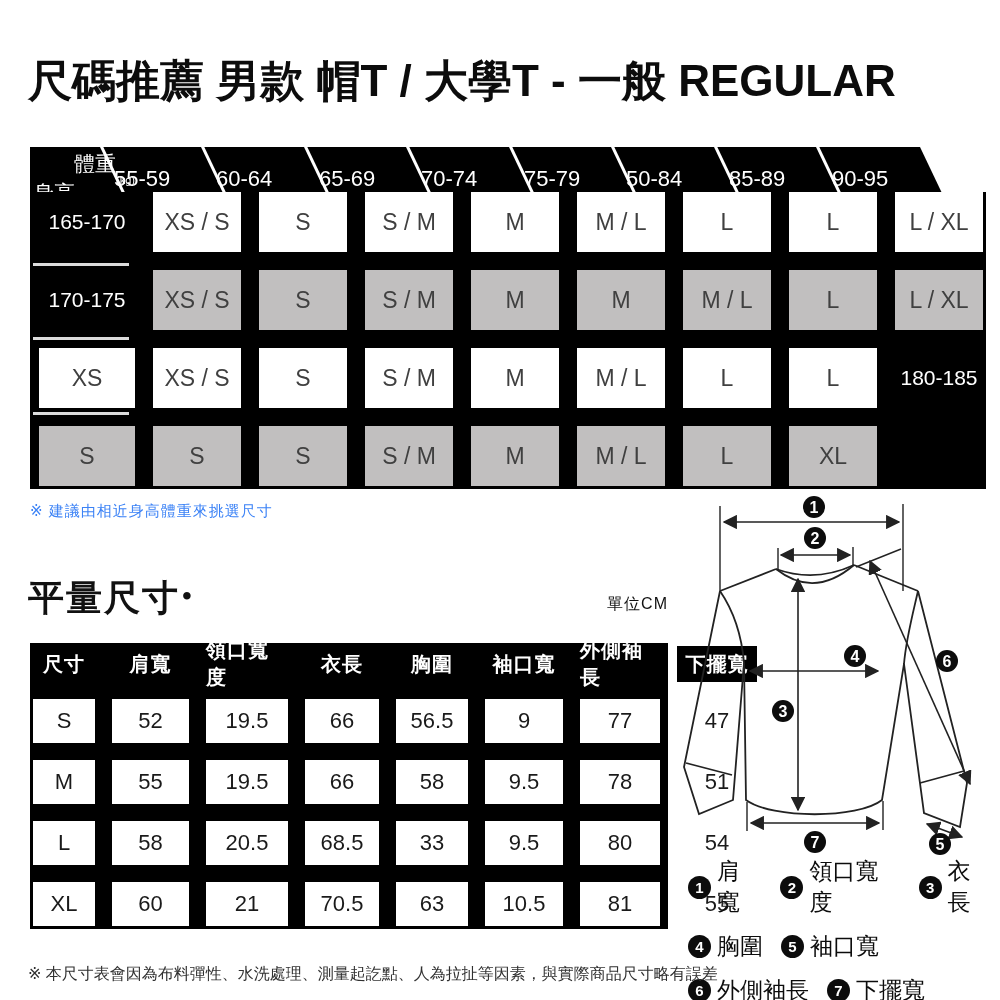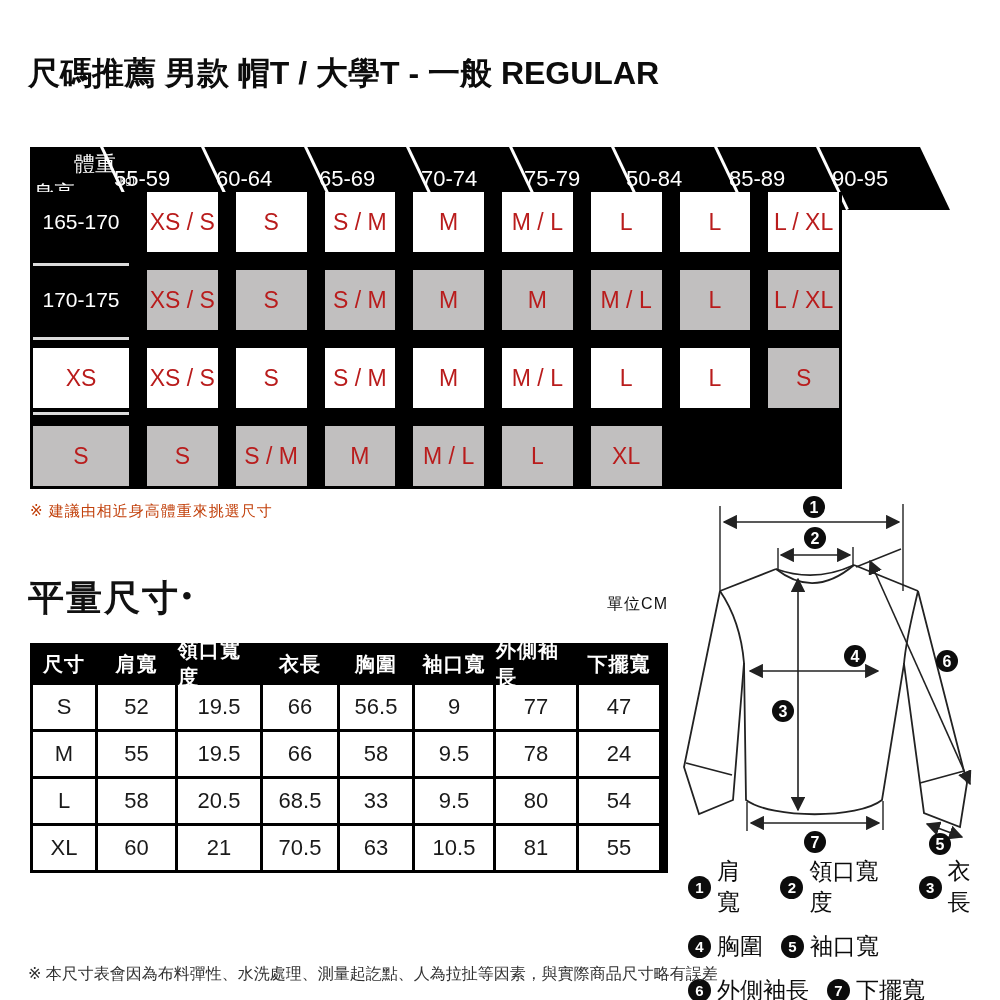--- a/index.html
+++ b/index.html
@@ -1,51 +1,51 @@
 <!DOCTYPE html>
 <html><head>
 <meta charset="utf-8">
 <style>
   html,body{margin:0;padding:0;background:#fff;}
   .page{position:relative;width:1000px;height:1000px;background:#fff;overflow:hidden;
         font-family:"Liberation Sans","DejaVu Sans",sans-serif;color:#111;}
 
   
-  .title{position:absolute;left:28px;top:52px;font-size:32px;font-weight:bold;
+  .title{position:absolute;left:28px;top:52px;font-size:44px;font-weight:bold;
          white-space:nowrap;letter-spacing:0px;color:#0c0c0c;}
 
   
   .sc-band{position:absolute;left:30px;top:127px;width:920px;height:63px;background:#000;
            clip-path:polygon(0 0,890px 0,920px 100%,0 100%);margin-top:20px;}
   .hd{position:absolute;top:0;width:3px;height:70px;background:#fff;
       transform:rotate(-25.5deg);transform-origin:top left;}
   .wl{position:absolute;top:50%;transform:translateY(-50%);width:102px;text-align:left;
       color:#fff;font-size:22px;}
   .corner-big{position:absolute;color:#fff;font-size:21px;}
   .corner-small{position:absolute;color:#fff;font-size:11px;}
 
   
-  .sc-body{position:absolute;left:30px;top:192px;width:812px;height:297px;
+  .sc-body{position:absolute;left:30px;top:192px;width:956px;height:297px;
            display:grid;grid-template-columns:96px repeat(8,1fr);grid-template-rows:repeat(4,1fr);
-           gap:18px;background:#000;border:3px solid #000;border-top:none;box-sizing:border-box;}
-  .sc{display:flex;align-items:center;justify-content:center;background:#fff;font-size:23px;color:#b91c1c;}
+           gap:18px;background:#000;border:3px solid #000;border-top:none;box-sizing:border-box;padding-left:6px;}
+  .sc{display:flex;align-items:center;justify-content:center;background:#fff;font-size:23px;color:#404040;}
   .sc.alt{background:#c1bfbf;}
   .sc.hcell{background:#000;color:#fff;font-size:21px;}
   .c1sep{position:absolute;left:33px;width:96px;height:3px;background:#dcdcdc;}
 
-  .note1{position:absolute;left:30px;top:502px;font-size:15px;color:#c2410c;letter-spacing:1px;}
+  .note1{position:absolute;left:30px;top:502px;font-size:15px;color:#3b82f6;letter-spacing:1px;}
 
   
   .m-heading{position:absolute;left:28px;top:574px;font-size:36px;font-weight:bold;letter-spacing:2px;font-family:Liberation Serif, serif;}
   .hdot{font-size:28px;vertical-align:5px;margin-left:2px;}
   .unit{position:absolute;right:332px;top:594px;font-size:16px;letter-spacing:1px;}
 
   .m-table{position:absolute;left:30px;top:643px;width:632px;
            display:grid;grid-template-columns:62px 77px 82px 74px 72px 78px 80px 80px;
-           grid-template-rows:36px repeat(4,44px);gap:3px;background:#000;
+           grid-template-rows:36px repeat(4,44px);gap:17px;background:#000;
            border:3px solid #000;box-sizing:content-box;}
   .mc{display:flex;align-items:center;justify-content:center;background:#fff;font-size:22px;color:#1a1a1a;}
   .mc.mh{background:#000;color:#fff;font-size:20px;font-weight:bold;letter-spacing:1px;}
 
   
   .diagram{position:absolute;left:680px;top:493px;width:320px;height:385px;}
 
   .legend{position:absolute;left:688px;top:856px;width:305px;display:flex;flex-direction:column;gap:13px;}
   .leg-row{display:flex;gap:18px;align-items:center;}
   .leg-item{display:flex;align-items:center;gap:6px;font-size:23px;color:#0c0c0c;}
@@ -109,20 +109,21 @@
 
     <div class="sc">XS</div>
     <div class="sc">XS / S</div>
     <div class="sc">S</div>
     <div class="sc">S / M</div>
     <div class="sc">M</div>
     <div class="sc">M / L</div>
     <div class="sc">L</div>
     <div class="sc">L</div>
 
+    <div class="sc hcell">180-185</div>
     <div class="sc alt">S</div>
     <div class="sc alt">S</div>
     <div class="sc alt">S</div>
     <div class="sc alt">S / M</div>
     <div class="sc alt">M</div>
     <div class="sc alt">M / L</div>
     <div class="sc alt">L</div>
     <div class="sc alt">XL</div>
   </div>
   <div class="c1sep" style="top:263px"></div>
@@ -155,21 +156,21 @@
     <div class="mc">77</div>
     <div class="mc">47</div>
 
     <div class="mc">M</div>
     <div class="mc">55</div>
     <div class="mc">19.5</div>
     <div class="mc">66</div>
     <div class="mc">58</div>
     <div class="mc">9.5</div>
     <div class="mc">78</div>
-    <div class="mc">24</div>
+    <div class="mc">51</div>
 
     <div class="mc">L</div>
     <div class="mc">58</div>
     <div class="mc">20.5</div>
     <div class="mc">68.5</div>
     <div class="mc">33</div>
     <div class="mc">9.5</div>
     <div class="mc">80</div>
     <div class="mc">54</div>
 

